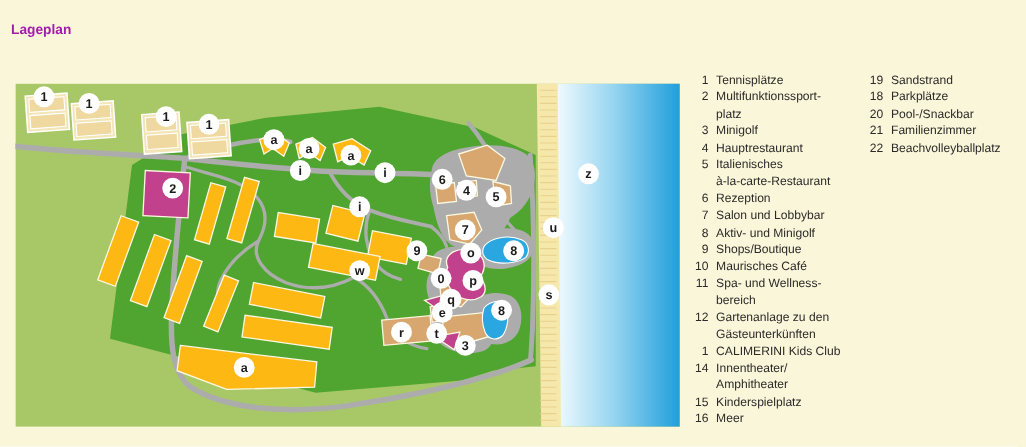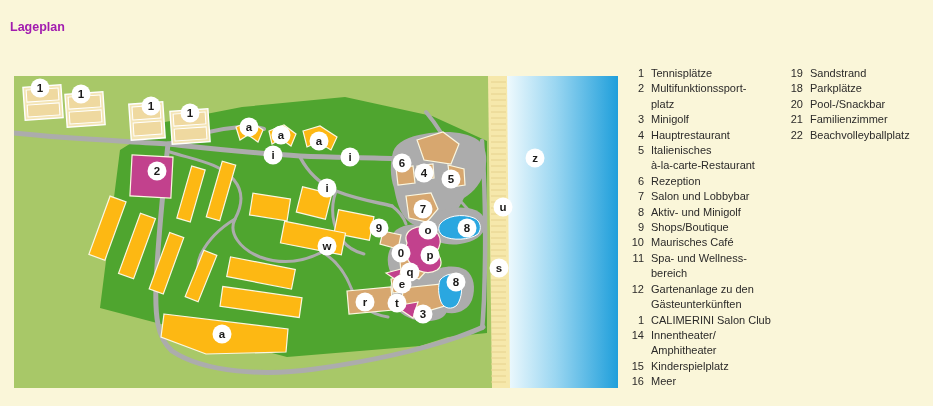--- a/index.html
+++ b/index.html
@@ -381,21 +381,21 @@
         <span class="lg-label">Spa- und Wellness-
 bereich</span>
       </div>
       <div class="lg-item">
         <span class="lg-num">12</span>
         <span class="lg-label">Gartenanlage zu den
 Gästeunterkünften</span>
       </div>
       <div class="lg-item">
         <span class="lg-num">1</span>
-        <span class="lg-label">CALIMERINI Salon Club</span>
+        <span class="lg-label">CALIMERINI Kids Club</span>
       </div>
       <div class="lg-item">
         <span class="lg-num">14</span>
         <span class="lg-label">Innentheater/
 Amphitheater</span>
       </div>
       <div class="lg-item">
         <span class="lg-num">15</span>
         <span class="lg-label">Kinderspielplatz</span>
       </div>

